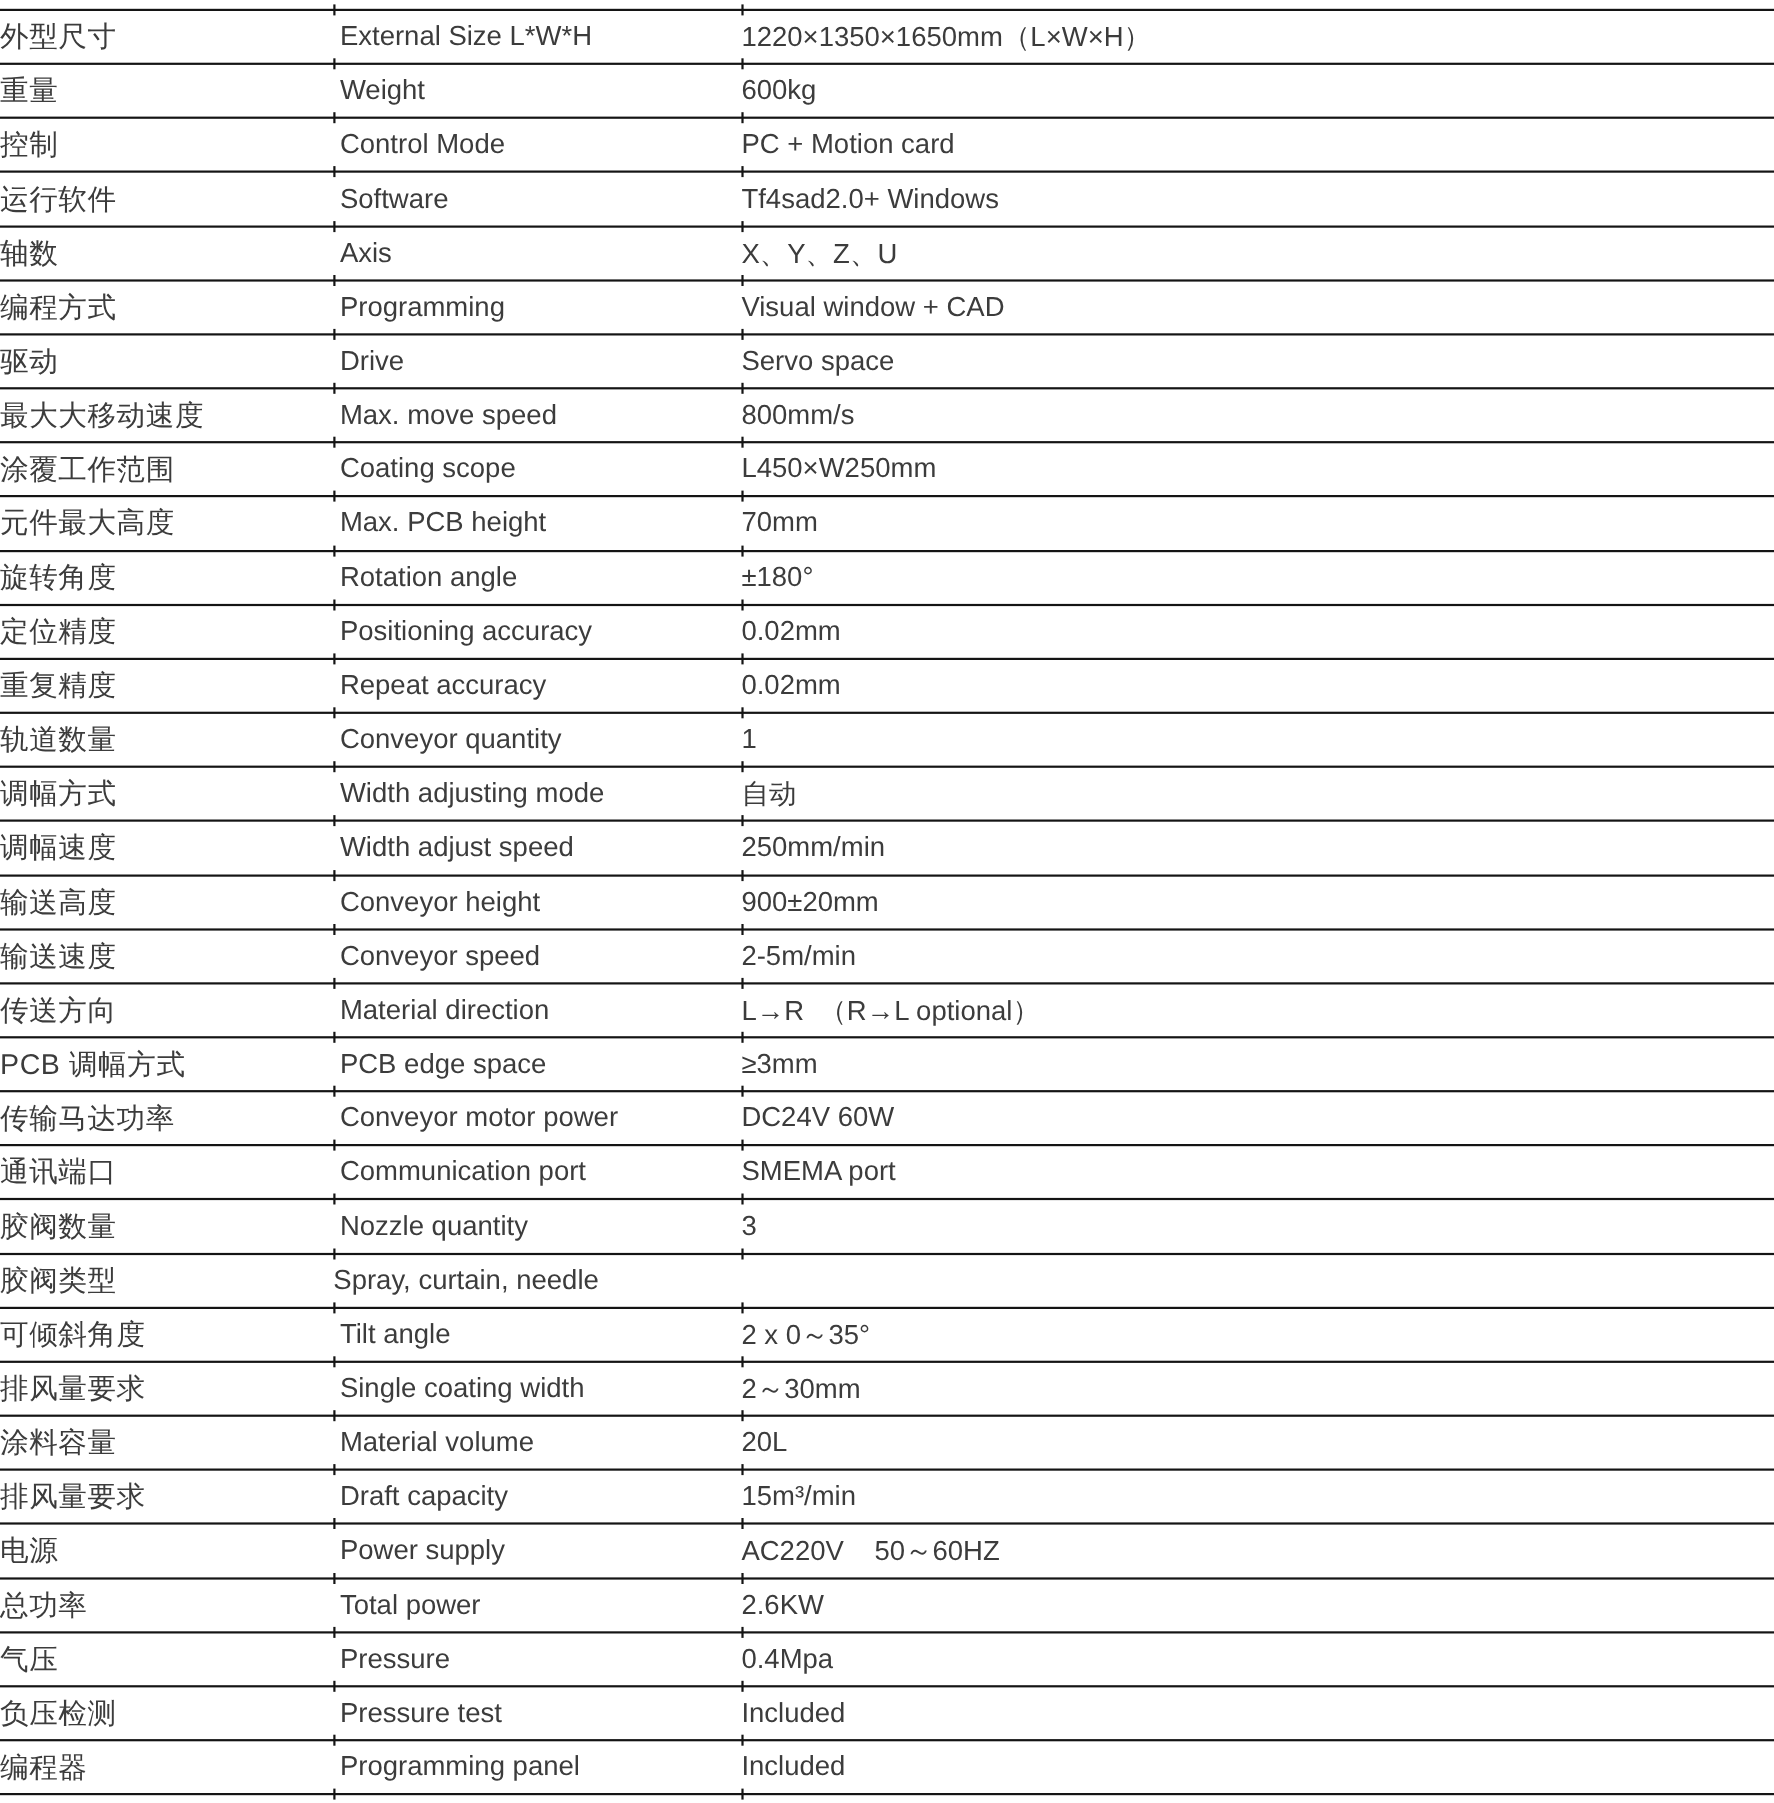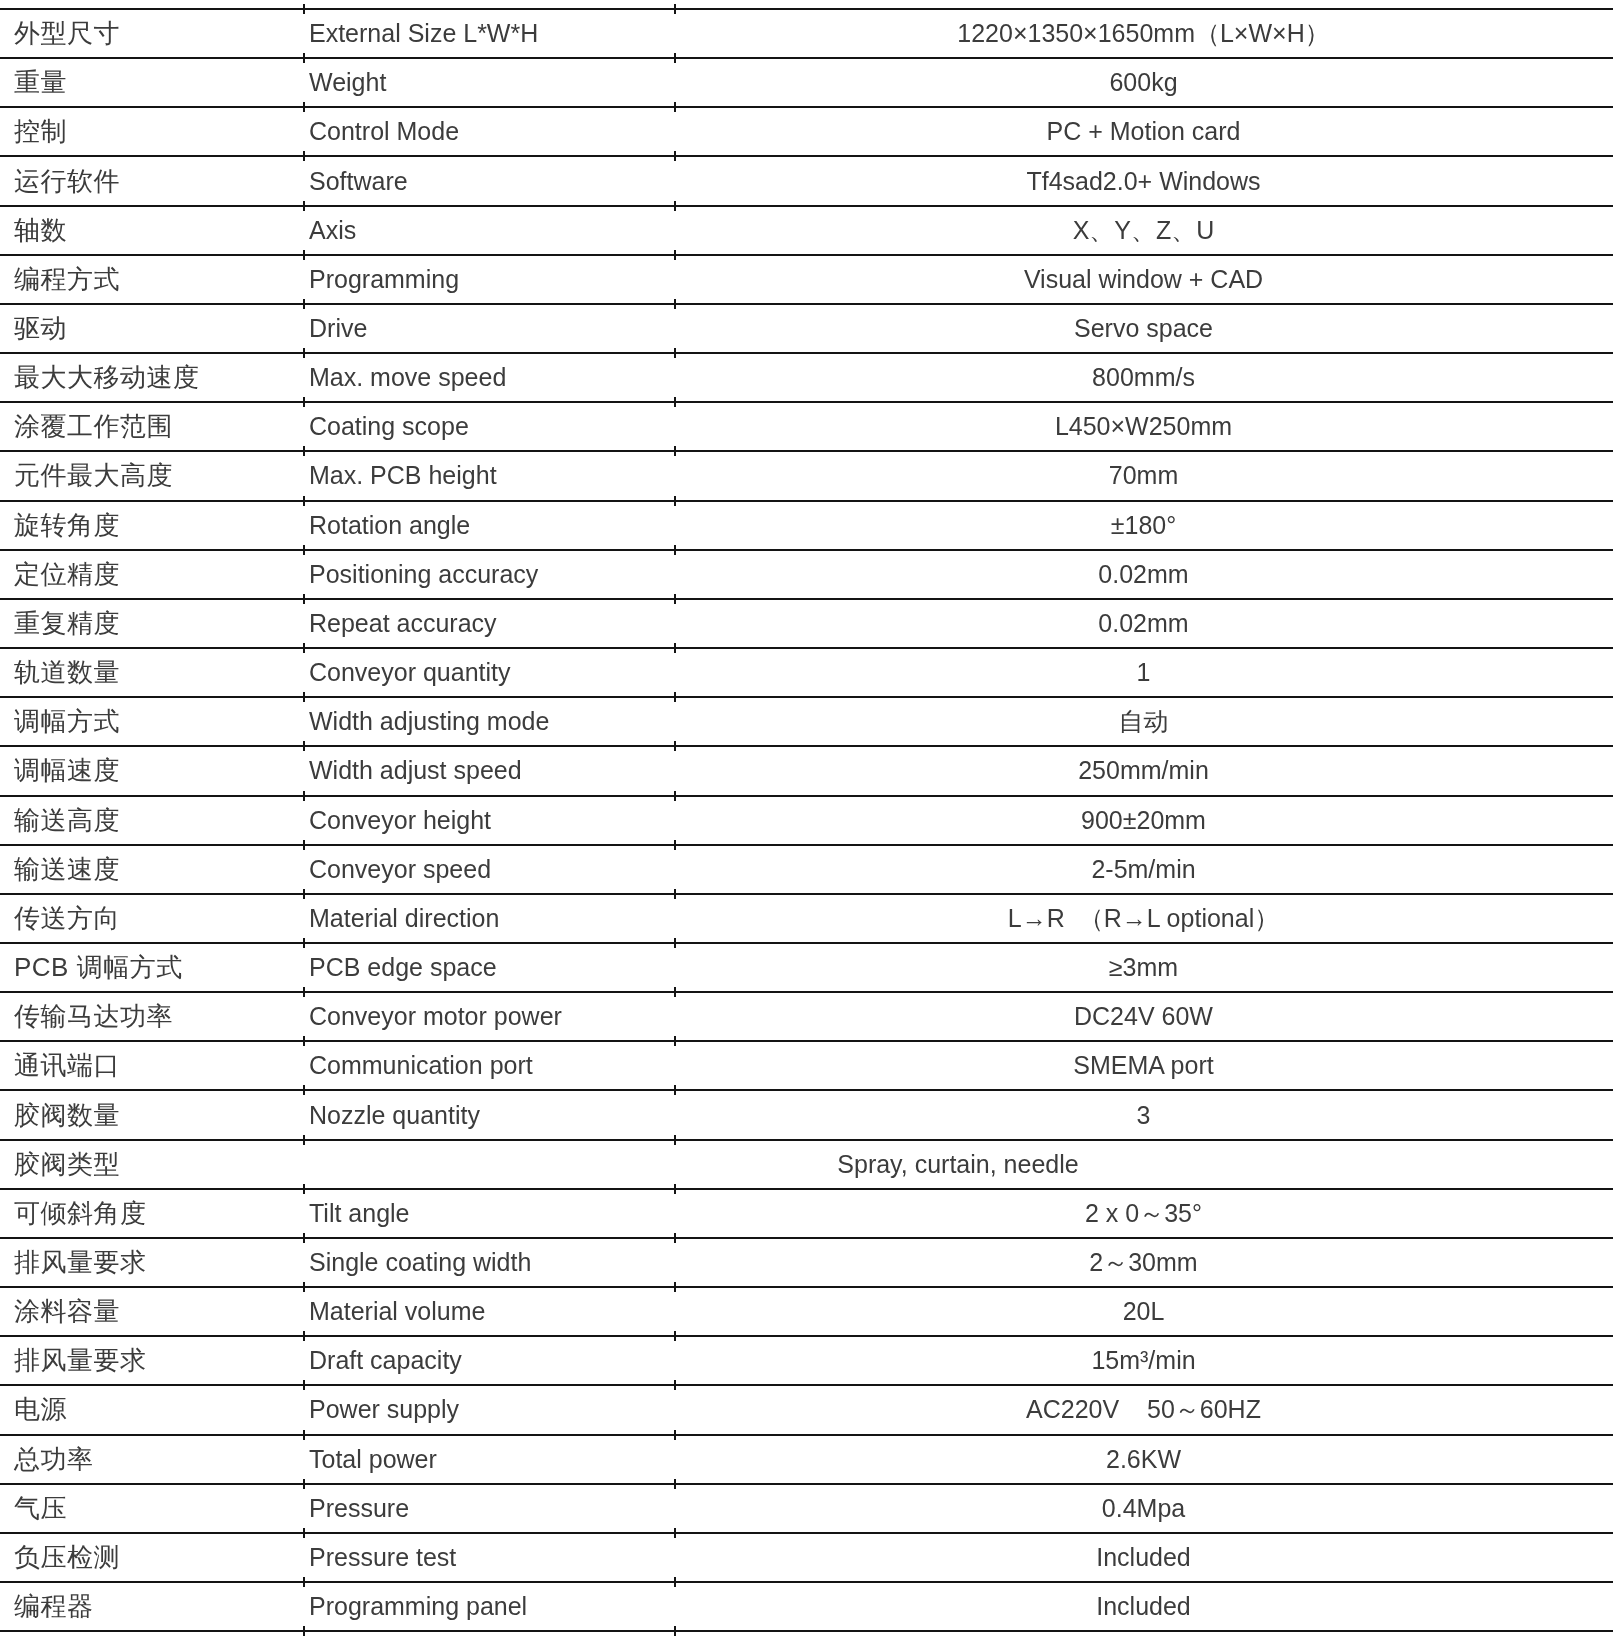--- a/index.html
+++ b/index.html
@@ -55,35 +55,34 @@
     width: 2px;
     height: 10px;
     background: #141414;
   }
   .row::before { left: 303px; }
   .row::after  { left: 674px; }
 
   .c1 {
     width: 303px;
     box-sizing: border-box;
-    padding-left: 14px;
     font-size: 26px;
     letter-spacing: 0.5px;
     white-space: pre-wrap;
   }
   .c2 {
     width: 371px;
     box-sizing: border-box;
     padding-left: 6px;
     font-size: 25px;
     white-space: pre-wrap;
   }
   .c3 {
     flex: 1 1 auto;
-    text-align: center;
+    text-align: left;
     font-size: 25px;
     white-space: pre-wrap;
   }
 </style>
 </head>
 <body>
 
 <div class="spec-table">
   <div class="row">
     <div class="c1">外型尺寸</div>

